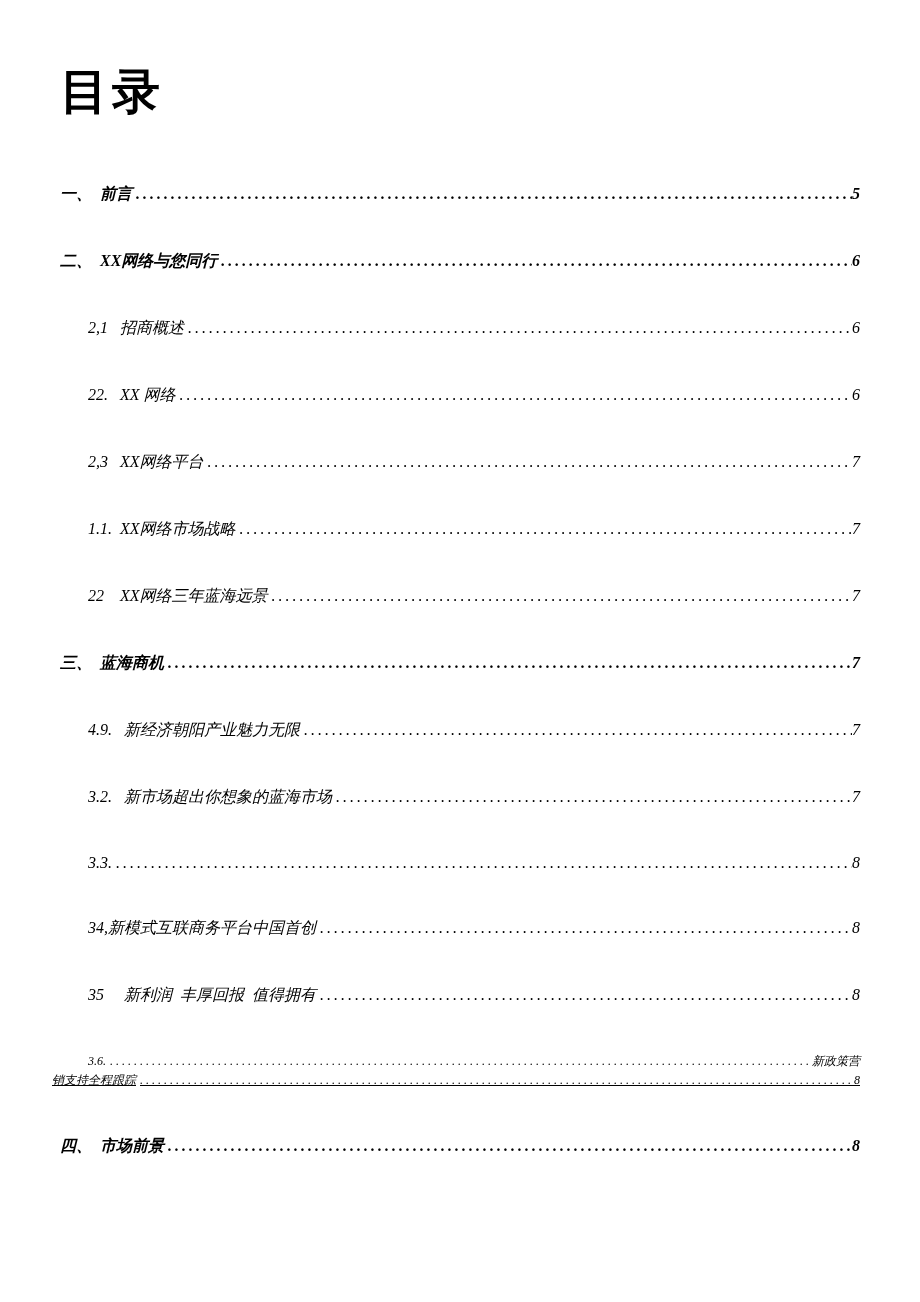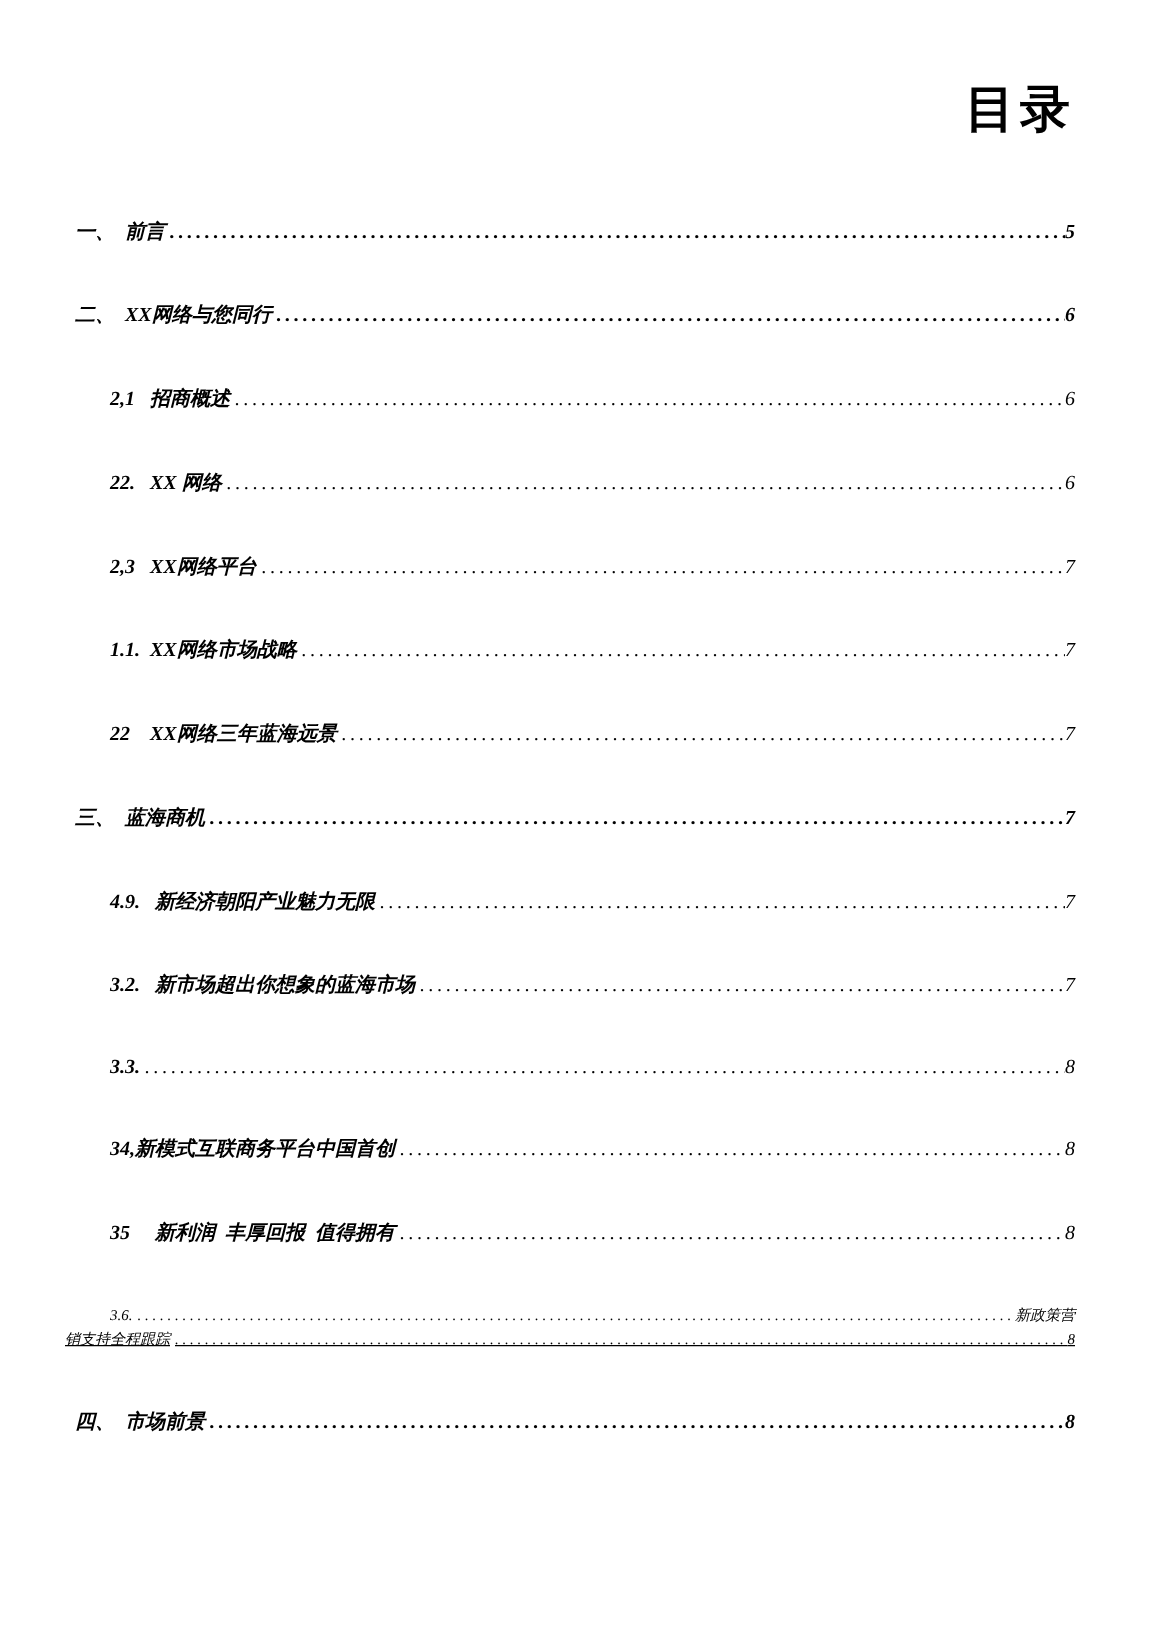--- a/index.html
+++ b/index.html
@@ -5,42 +5,42 @@
     * { margin: 0; padding: 0; box-sizing: border-box; }
     body {
       width: 920px;
       height: 1302px;
       background: #fff;
       font-family: "SimSun", "宋体", serif;
       padding: 60px 60px 40px 60px;
       color: #000;
     }
     .title {
-      text-align: right;
-      font-size: 40px;
+      text-align: left;
+      font-size: 48px;
       font-weight: bold;
       margin-bottom: 60px;
       letter-spacing: 4px;
     }
     .toc-entry {
       display: flex;
       align-items: baseline;
       margin-bottom: 46px;
       font-size: 16px;
     }
     .toc-entry.level-1 {
       font-weight: bold;
       font-style: italic;
     }
     .toc-entry.level-2 {
       padding-left: 28px;
       font-style: italic;
     }
     .toc-entry.level-2 .num,
-    .toc-entry.level-2 .label { font-weight: bold; }
+    .toc-entry.level-2 .label { font-weight: normal; }
     .num {
       flex-shrink: 0;
       white-space: pre;
     }
     .label {
       flex-shrink: 0;
       white-space: pre;
     }
     .dots {
       flex: 1;

